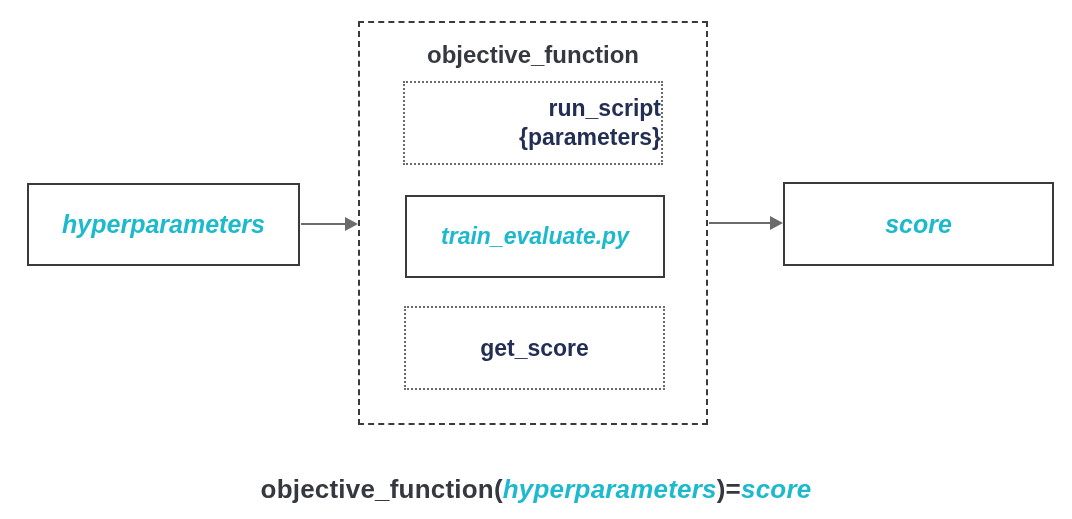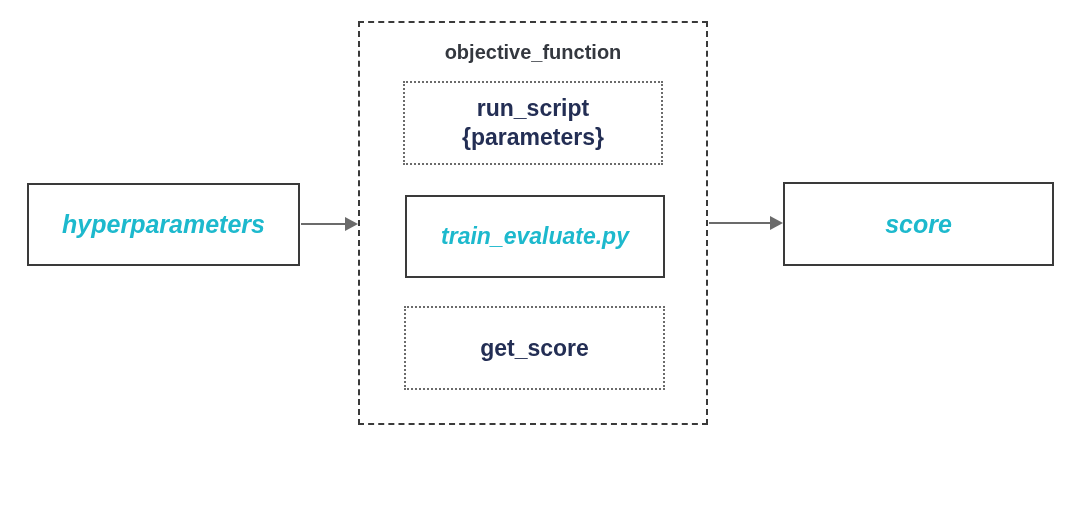--- a/index.html
+++ b/index.html
@@ -42,29 +42,30 @@
     width: 350px; height: 404px;
     box-sizing: border-box;
     border: 2px dashed #3a3a3a;
     background: #ffffff;
   }
   .function-title {
     position: absolute;
     left: 0; top: 18px;
     width: 100%;
     text-align: center;
-    font-size: 20px;
+    font-size: 24px;
     font-weight: bold;
   }
   .step-run-script {
     left: 403px; top: 81px;
     width: 260px; height: 84px;
     font-size: 23px;
     line-height: 1.25;
     flex-direction: column;
+    align-items: flex-end;
   }
   .step-train {
     left: 405px; top: 195px;
     width: 260px; height: 83px;
     font-size: 23px;
   }
   .step-get-score {
     left: 404px; top: 306px;
     width: 261px; height: 84px;
     font-size: 23px;
@@ -142,14 +143,17 @@
 
   <div class="arrow arrow-right">
     <div class="shaft"></div>
     <div class="head"></div>
   </div>
 
   <div class="box solid-border accent-text output-box">
     <span>score</span>
   </div>
 
+  <div class="formula">
+    <span class="dark-text">objective_function(</span><span class="accent-text">hyperparameters</span><span class="dark-text">)=</span><span class="accent-text">score</span>
+  </div>
 
 </div>
 
 </body></html>

